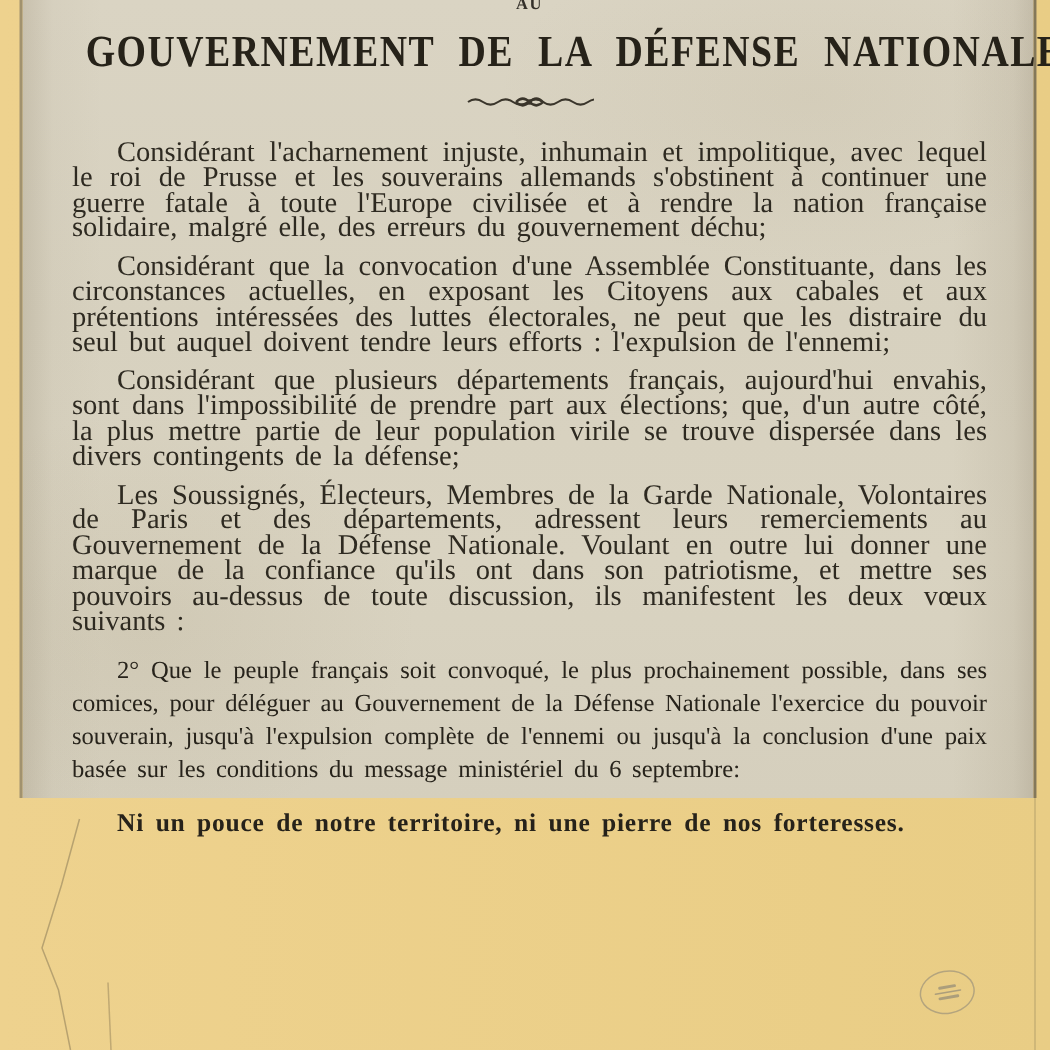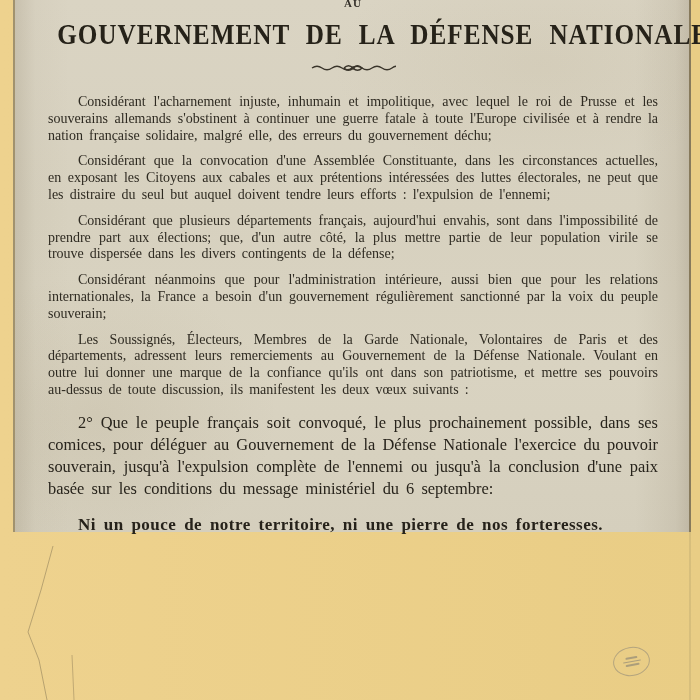--- a/index.html
+++ b/index.html
@@ -30,21 +30,21 @@
     margin-top:-3px;color:#34302a;
   }
   .main-title{
     text-align:center;font-weight:700;font-size:26px;margin:9px 0 0;
     letter-spacing:1px;word-spacing:9px;white-space:nowrap;
     transform:scale(.97,1.14);transform-origin:center top;color:#262219;
   }
   .divider{display:block;margin:14px auto 0;}
   .body-text{margin-top:20px;}
   .para{
-    font-size:14px;line-height:16.8px;text-align:justify;text-indent:30px;
+    font-size:19px;line-height:16.8px;text-align:justify;text-indent:30px;
     word-spacing:2.6px;margin:0 0 9px;color:#2e2a21;
   }
   .resolution{
     font-size:16.4px;line-height:22px;text-align:justify;text-indent:30px;
     word-spacing:3px;margin:13px 0 0;color:#27231b;
   }
   .closing{
     font-weight:700;font-size:17px;text-indent:30px;letter-spacing:.5px;
     word-spacing:3px;margin:15px 0 0;color:#26221a;
   }
@@ -76,21 +76,20 @@
     <svg class="divider" width="86" height="12" viewBox="0 0 86 12">
       <path d="M2 6 q5 -3.5 10 0 t10 0 t10 0 t10 0 t10 0 t10 0 t10 0 t10 0 t10 0" fill="none" stroke="#3a352b" stroke-width="1.4"></path>
       <path d="M34 6 q4.5 -4.5 9 0 q-4.5 4.5 -9 0 M43 6 q4.5 -4.5 9 0 q-4.5 4.5 -9 0" fill="none" stroke="#3a352b" stroke-width="1.6"></path>
       <circle cx="43" cy="6" r="1.8" fill="#3a352b"></circle>
     </svg>
 
     <div class="body-text">
       <p class="para">Considérant l'acharnement injuste, inhumain et impolitique, avec lequel le roi de Prusse et les souverains allemands s'obstinent à continuer une guerre fatale à toute l'Europe civilisée et à rendre la nation française solidaire, malgré elle, des erreurs du gouvernement déchu;</p>
       <p class="para">Considérant que la convocation d'une Assemblée Constituante, dans les circonstances actuelles, en exposant les Citoyens aux cabales et aux prétentions intéressées des luttes électorales, ne peut que les distraire du seul but auquel doivent tendre leurs efforts : l'expulsion de l'ennemi;</p>
       <p class="para">Considérant que plusieurs départements français, aujourd'hui envahis, sont dans l'impossibilité de prendre part aux élections; que, d'un autre côté, la plus mettre partie de leur population virile se trouve dispersée dans les divers contingents de la défense;</p>
-      <p class="para">Considérant néanmoins que pour l'administration intérieure, aussi bien que pour les relations internationales, la France a besoin d'un gouvernement régulièrement sanctionné par la voix du peuple souverain;</p>
       <p class="para">Les Soussignés, Électeurs, Membres de la Garde Nationale, Volontaires de Paris et des départements, adressent leurs remerciements au Gouvernement de la Défense Nationale. Voulant en outre lui donner une marque de la confiance qu'ils ont dans son patriotisme, et mettre ses pouvoirs au-dessus de toute discussion, ils manifestent les deux vœux suivants :</p>
 
       <p class="resolution">2° Que le peuple français soit convoqué, le plus prochainement possible, dans ses comices, pour déléguer au Gouvernement de la Défense Nationale l'exercice du pouvoir souverain, jusqu'à l'expulsion complète de l'ennemi ou jusqu'à la conclusion d'une paix basée sur les conditions du message ministériel du 6 septembre:</p>
 
       <p class="closing">Ni un pouce de notre territoire, ni une pierre de nos forteresses.</p>
     </div>
   </div>
 </div>
 
 <div class="stamp">

